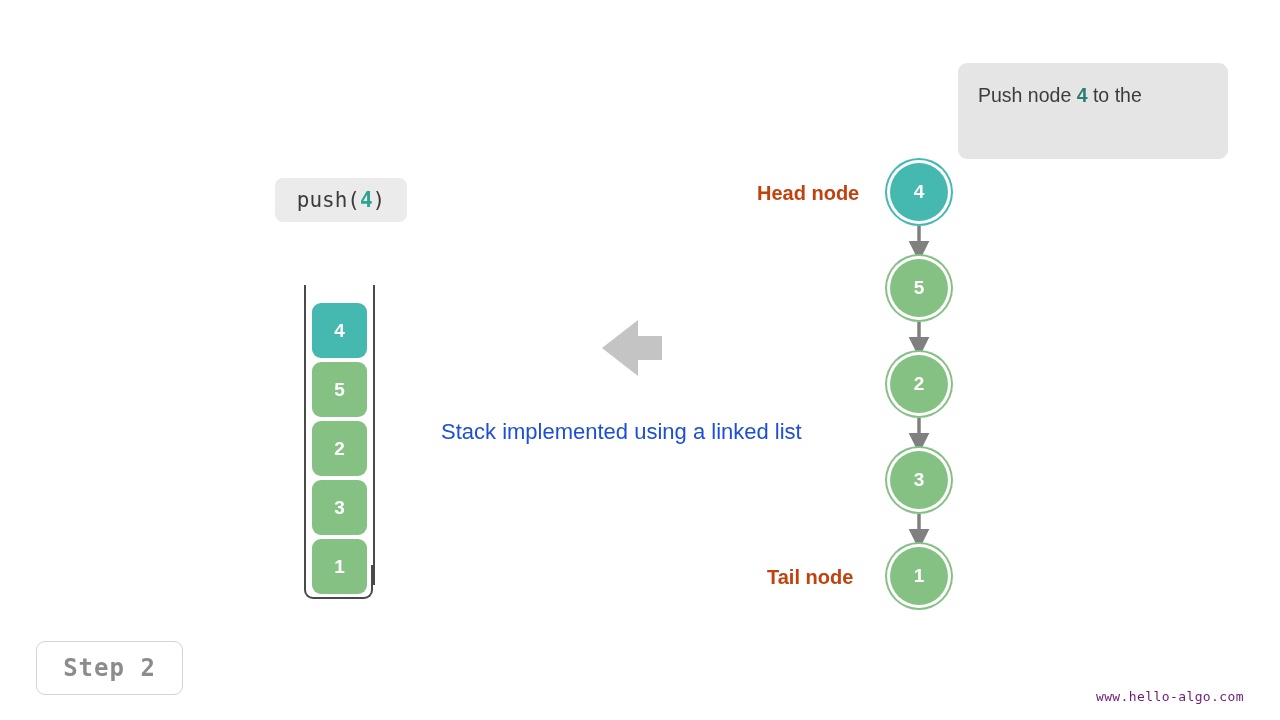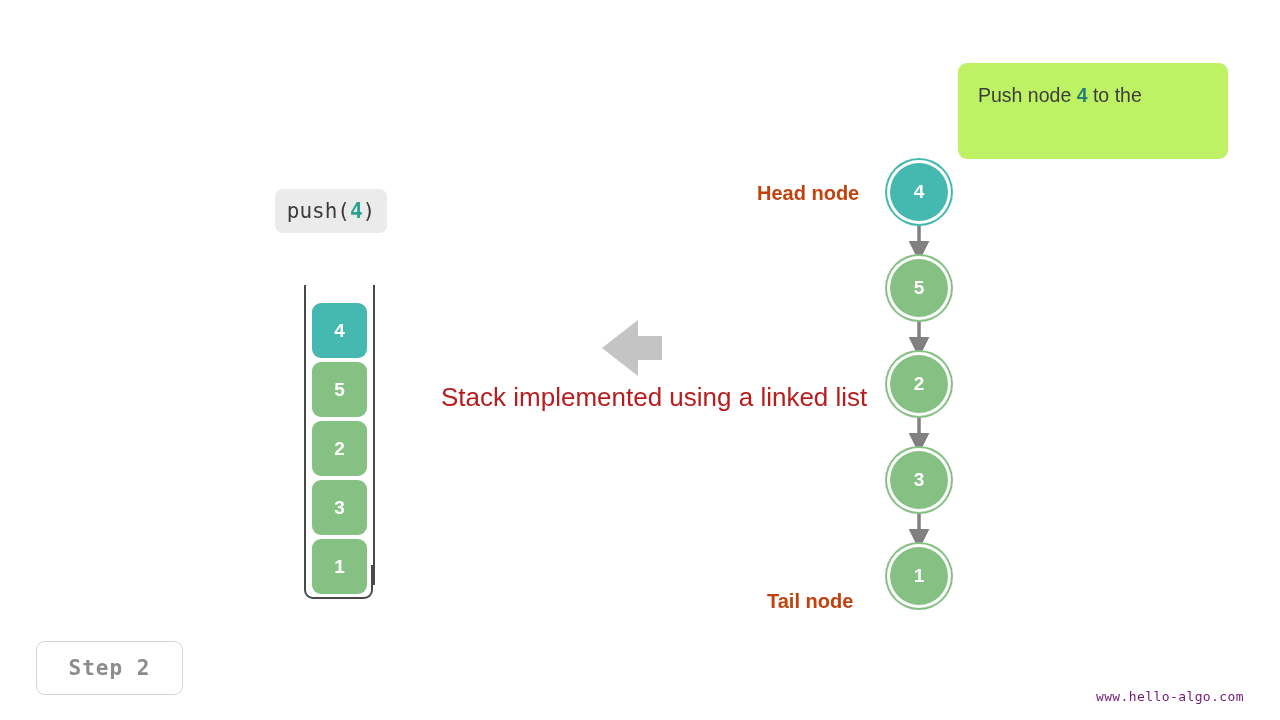--- a/index.html
+++ b/index.html
@@ -16,53 +16,52 @@
     -webkit-font-smoothing: antialiased;
   }
 
   
   #callout-box {
     position: absolute;
     left: 958px;
     top: 63px;
     width: 270px;
     height: 96px;
-    background: #bef264;
+    background: #e5e5e5;
     border-radius: 9px;
     box-sizing: border-box;
     padding: 18px 20px 0 20px;
   }
   #callout-box .callout-line {
     font-size: 19.5px;
     line-height: 28px;
     color: #3c3c3c;
     white-space: nowrap;
   }
   #callout-box .hl {
     color: #267e74;
     font-weight: bold;
   }
 
   
   #op-label {
     position: absolute;
     left: 275px;
     top: 178px;
-    width: 112px;
+    width: 132px;
     height: 44px;
     background: #ebebeb;
     border-radius: 8px;
     display: flex;
     align-items: center;
     justify-content: center;
     font-family: "DejaVu Sans Mono", monospace;
     font-size: 21px;
     color: #3c3c3c;
     letter-spacing: 0px;
-    margin-top: 11px;
   }
   #op-label .hl {
     color: #2fa391;
     font-weight: bold;
   }
 
   
   #stack-container {
     position: absolute;
     left: 304px;
@@ -115,23 +114,23 @@
   #transform-arrow {
     position: absolute;
     left: 600px;
     top: 318px;
     width: 64px;
     height: 60px;
   }
   #caption-inner {
     position: absolute;
     left: 441px;
-    top: 382px;
-    font-size: 26px;
-    color: #b91c1c;
+    top: 419px;
+    font-size: 22px;
+    color: #1d4ed8;
     white-space: nowrap;
   }
   .ll-node {
     position: absolute;
     width: 58px;
     height: 58px;
     border-radius: 50%;
     display: flex;
     align-items: center;
     justify-content: center;
@@ -164,21 +163,21 @@
     top: 641px;
     width: 145px;
     height: 52px;
     border: 1.5px solid #d4d4d4;
     border-radius: 9px;
     background: #ffffff;
     display: flex;
     align-items: center;
     justify-content: center;
     font-family: "DejaVu Sans Mono", monospace;
-    font-size: 21px;
+    font-size: 24px;
     font-weight: bold;
     color: #8c8c8c;
     letter-spacing: 1px;
   }
 
   
   #watermark {
     position: absolute;
     right: 36px;
     bottom: 16px;
@@ -232,17 +231,17 @@
   <line x1="919" y1="514" x2="919" y2="540" stroke="#808080" stroke-width="3.5" marker-end="url(#arrowhead)"></line>
 </svg>
 
 <div class="ll-node highlight" style="left:890px; top:163px;">4</div>
 <div class="ll-node normal" style="left:890px; top:259px;">5</div>
 <div class="ll-node normal" style="left:890px; top:355px;">2</div>
 <div class="ll-node normal" style="left:890px; top:451px;">3</div>
 <div class="ll-node normal" style="left:890px; top:547px;">1</div>
 
 <div class="ll-label" style="left:757px; top:182px;">Head node</div>
-<div class="ll-label" style="left:767px; top:566px;margin-top:24px;">Tail node</div>
+<div class="ll-label" style="left:767px; top:566px;">Tail node</div>
 
 <div id="step-badge">Step 2</div>
 
 <div id="watermark">www.hello-algo.com</div>
 
 </body></html>

